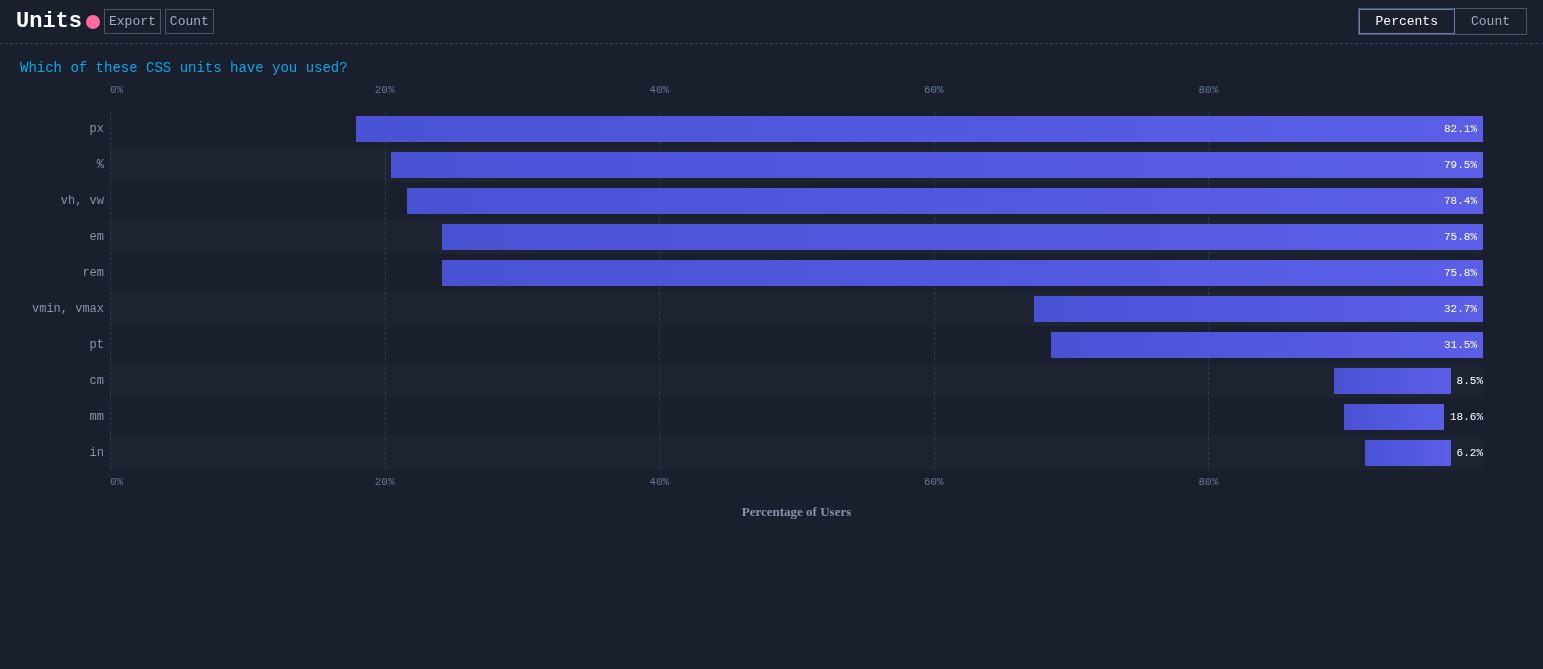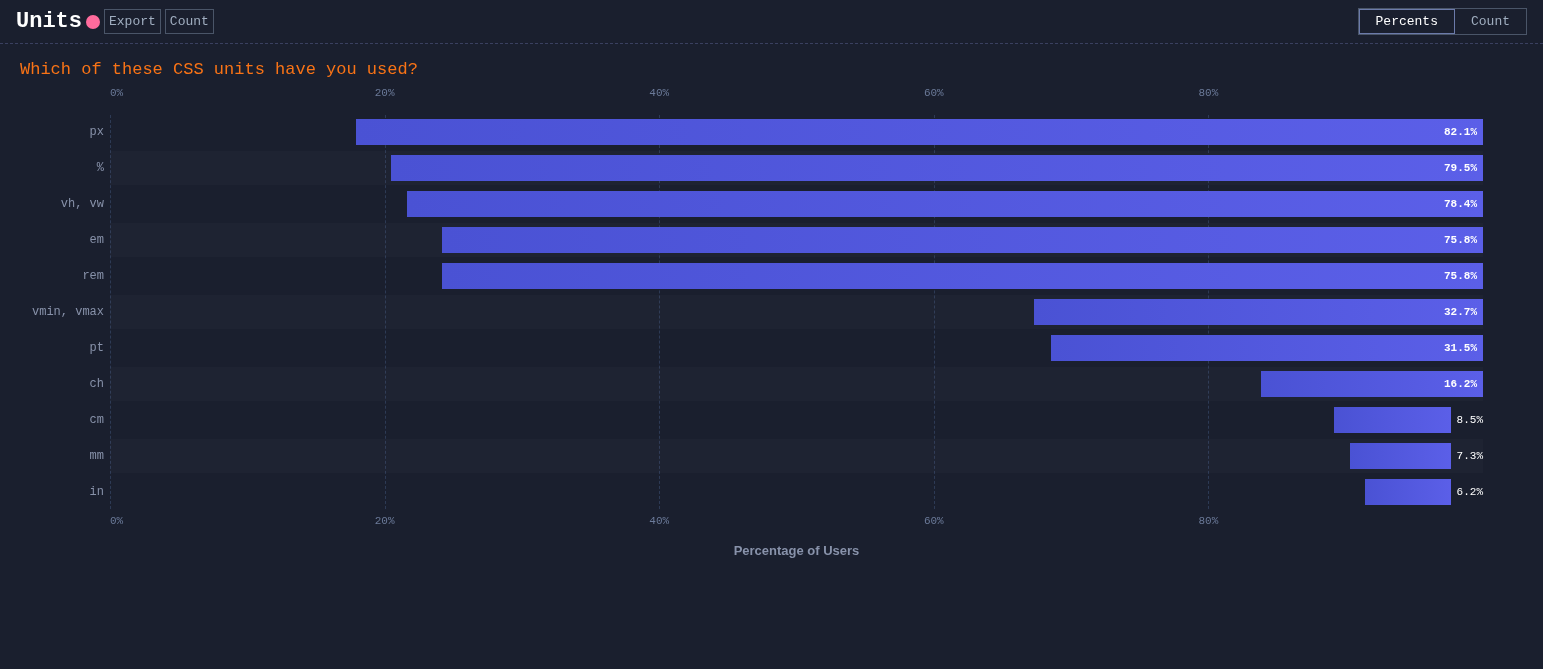--- a/index.html
+++ b/index.html
@@ -63,23 +63,23 @@
       font-size: 13px;
     }
 
     .toggle-btn.active {
       background: transparent;
       color: #ffffff;
       border: 1px solid #6b7aaa;
     }
 
     .question {
-      color: #f97316;
-      font-family: 'Courier New', Courier, monospace;
-      font-size: 17px;
+      color: #0ea5e9;
+      font-family: 'Courier New', Courier, monospace;
+      font-size: 14px;
       padding: 16px 20px 8px 20px;
     }
 
     .chart-container {
       padding: 0 20px 20px 20px;
       position: relative;
     }
 
     .chart-area {
       position: relative;
@@ -147,37 +147,36 @@
       min-width: 2px;
     }
 
     .bar-value {
       color: #ffffff;
       font-size: 11px;
       font-family: 'Courier New', Courier, monospace;
       white-space: nowrap;
       position: absolute;
       right: 6px;
-      font-weight: bold;
     }
 
     .bar-value-outside {
       color: #ffffff;
       font-size: 11px;
       font-family: 'Courier New', Courier, monospace;
       white-space: nowrap;
       margin-left: 6px;
     }
 
     .x-axis-title {
       text-align: center;
       color: #8892aa;
       font-size: 13px;
       font-weight: bold;
-      font-family: Liberation Sans, sans-serif;
+      font-family: Liberation Serif, serif;
       padding-top: 4px;
     }
   </style>
 </head>
 <body>
 
 <div class="header">
   <span class="title">Units</span>
   <span class="pink-dot"></span>
   <button class="btn">Export</button>
@@ -248,34 +247,28 @@
             <span class="bar-value">32.7%</span>
           </div>
         </div>
         <div class="bar-row">
           <span class="bar-label">pt</span>
           <div class="bar" style="width: 31.5%;">
             <span class="bar-value">31.5%</span>
           </div>
         </div>
         <div class="bar-row">
-          <span class="bar-label">ch</span>
-          <div class="bar" style="width: 16.2%;">
-            <span class="bar-value">16.2%</span>
-          </div>
-        </div>
-        <div class="bar-row">
           <span class="bar-label">cm</span>
           <div class="bar" style="width: 8.5%;"></div>
           <span class="bar-value-outside">8.5%</span>
         </div>
         <div class="bar-row">
           <span class="bar-label">mm</span>
           <div class="bar" style="width: 7.3%;"></div>
-          <span class="bar-value-outside">7.3%</span>
+          <span class="bar-value-outside">18.6%</span>
         </div>
         <div class="bar-row">
           <span class="bar-label">in</span>
           <div class="bar" style="width: 6.2%;"></div>
           <span class="bar-value-outside">6.2%</span>
         </div>
       </div>
 
     <div style="position:relative; height:24px; margin-top:6px;">
       <span class="axis-label" style="left:0%;">0%</span>

